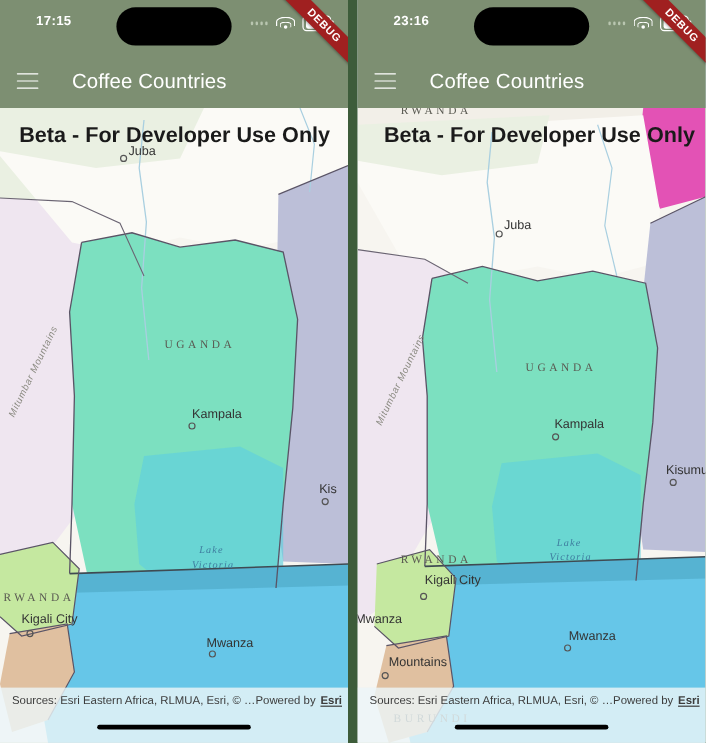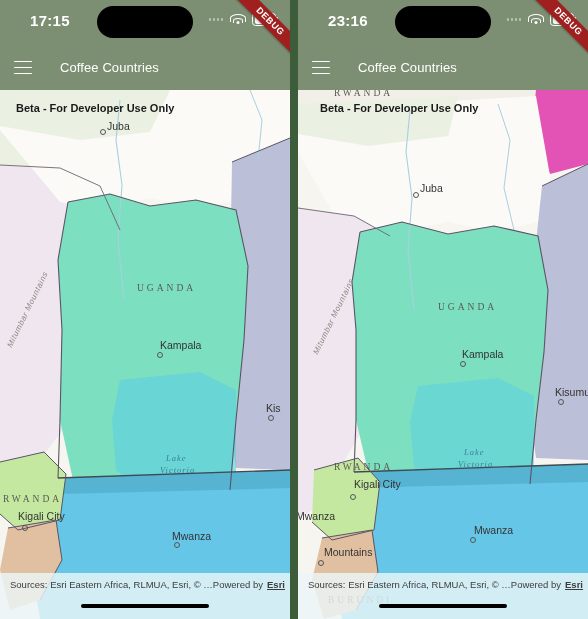--- a/index.html
+++ b/index.html
@@ -4,21 +4,21 @@
 <style>
   html,body{margin:0;padding:0;background:#3d5c3a;}
   body{width:588px;height:619px;overflow:hidden;font-family:"Liberation Sans",sans-serif;}
   .stage{position:relative;width:588px;height:619px;display:flex;background:#3d5c3a;}
   .phone{position:relative;width:290px;height:619px;overflow:hidden;background:#eef5f7;}
   .phone.right{width:290px;}
   .divider{width:8px;height:619px;background:#3d5c3a;}
 
   
   .statusbar{position:absolute;top:0;left:0;right:0;height:45px;background:#7d8f72;z-index:40;}
-  .st-time{position:absolute;left:30px;top:12px;color:#fff;font-size:15px;font-weight:bold;letter-spacing:.3px;}
+  .st-time{position:absolute;left:30px;top:12px;color:#fff;font-size:11px;font-weight:bold;letter-spacing:.3px;}
   .notch{position:absolute;left:50%;transform:translateX(-50%);top:6px;width:96px;height:32px;background:#000;border-radius:18px;}
   .st-right{position:absolute;right:14px;top:13px;display:flex;align-items:center;gap:7px;}
   .sig-dots{display:flex;gap:1.5px;align-items:flex-end;}
   .sig-dots i{display:block;width:2.5px;height:2.5px;background:#b9c6b0;border-radius:50%;}
   .wifi{position:relative;width:15px;height:11px;}
   .wifi span{position:absolute;left:50%;transform:translateX(-50%);border:1.6px solid #fff;border-bottom:none;border-radius:50% 50% 0 0;}
   .wifi .w1{width:14px;height:7px;top:0;}
   .wifi .w2{width:8px;height:4px;top:3.5px;}
   .wifi .w3{width:3px;height:3px;top:7px;background:#fff;border-radius:50%;border:none;}
   .batt{width:22px;height:11px;border:1.5px solid #fff;border-radius:3.5px;position:relative;}
@@ -30,26 +30,26 @@
   .ribbon b{position:absolute;display:block;width:104px;text-align:center;background:#a02020;color:#fff;
     font-size:9px;font-weight:bold;letter-spacing:.6px;line-height:15px;height:15px;
     transform:rotate(45deg);left:-6px;top:14px;box-shadow:0 1px 2px rgba(0,0,0,.3);}
 
   
   .appbar{position:absolute;top:45px;left:0;right:0;height:45px;background:#7d8f72;z-index:35;display:flex;align-items:center;}
   .menu-btn{width:46px;height:45px;display:flex;align-items:center;justify-content:center;}
   .menu-btn i{display:block;width:18px;height:1.8px;background:#fff;position:relative;border-radius:1px;}
   .menu-btn i::before,.menu-btn i::after{content:"";position:absolute;left:0;width:18px;height:1.8px;background:#fff;border-radius:1px;}
   .menu-btn i::before{top:-6px;} .menu-btn i::after{top:6px;}
-  .appbar-title{color:#fff;font-size:13px;margin-left:14px;letter-spacing:.1px;}
+  .appbar-title{color:#fff;font-size:17px;margin-left:14px;letter-spacing:.1px;}
 
   
   .map{position:absolute;top:90px;left:0;right:0;bottom:0;overflow:hidden;background:#f6f4ef;}
   .map svg{position:absolute;top:0;left:0;}
-  .beta{position:absolute;top:12px;left:16px;font-size:11px;font-weight:bold;color:#1a1a1a;z-index:20;white-space:nowrap;}
+  .beta{position:absolute;top:12px;left:16px;font-size:18px;font-weight:bold;color:#1a1a1a;z-index:20;white-space:nowrap;}
   .phone.right .beta{left:22px;}
 
   .lbl{position:absolute;z-index:12;white-space:nowrap;pointer-events:none;}
   .lbl-country{font-size:9.5px;letter-spacing:3px;color:#5a5a52;font-family:"Liberation Serif",serif;}
   .lbl-city{font-size:10.5px;color:#333;}
   .dot{position:absolute;width:4px;height:4px;border:1px solid #555;border-radius:50%;background:transparent;z-index:12;}
   .lbl-water{font-size:8.5px;color:#3f7fa0;font-style:italic;font-family:"Liberation Serif",serif;letter-spacing:1px;}
   .lbl-mtn{font-size:8px;color:#8a8a80;font-style:italic;letter-spacing:.6px;}
 
   

